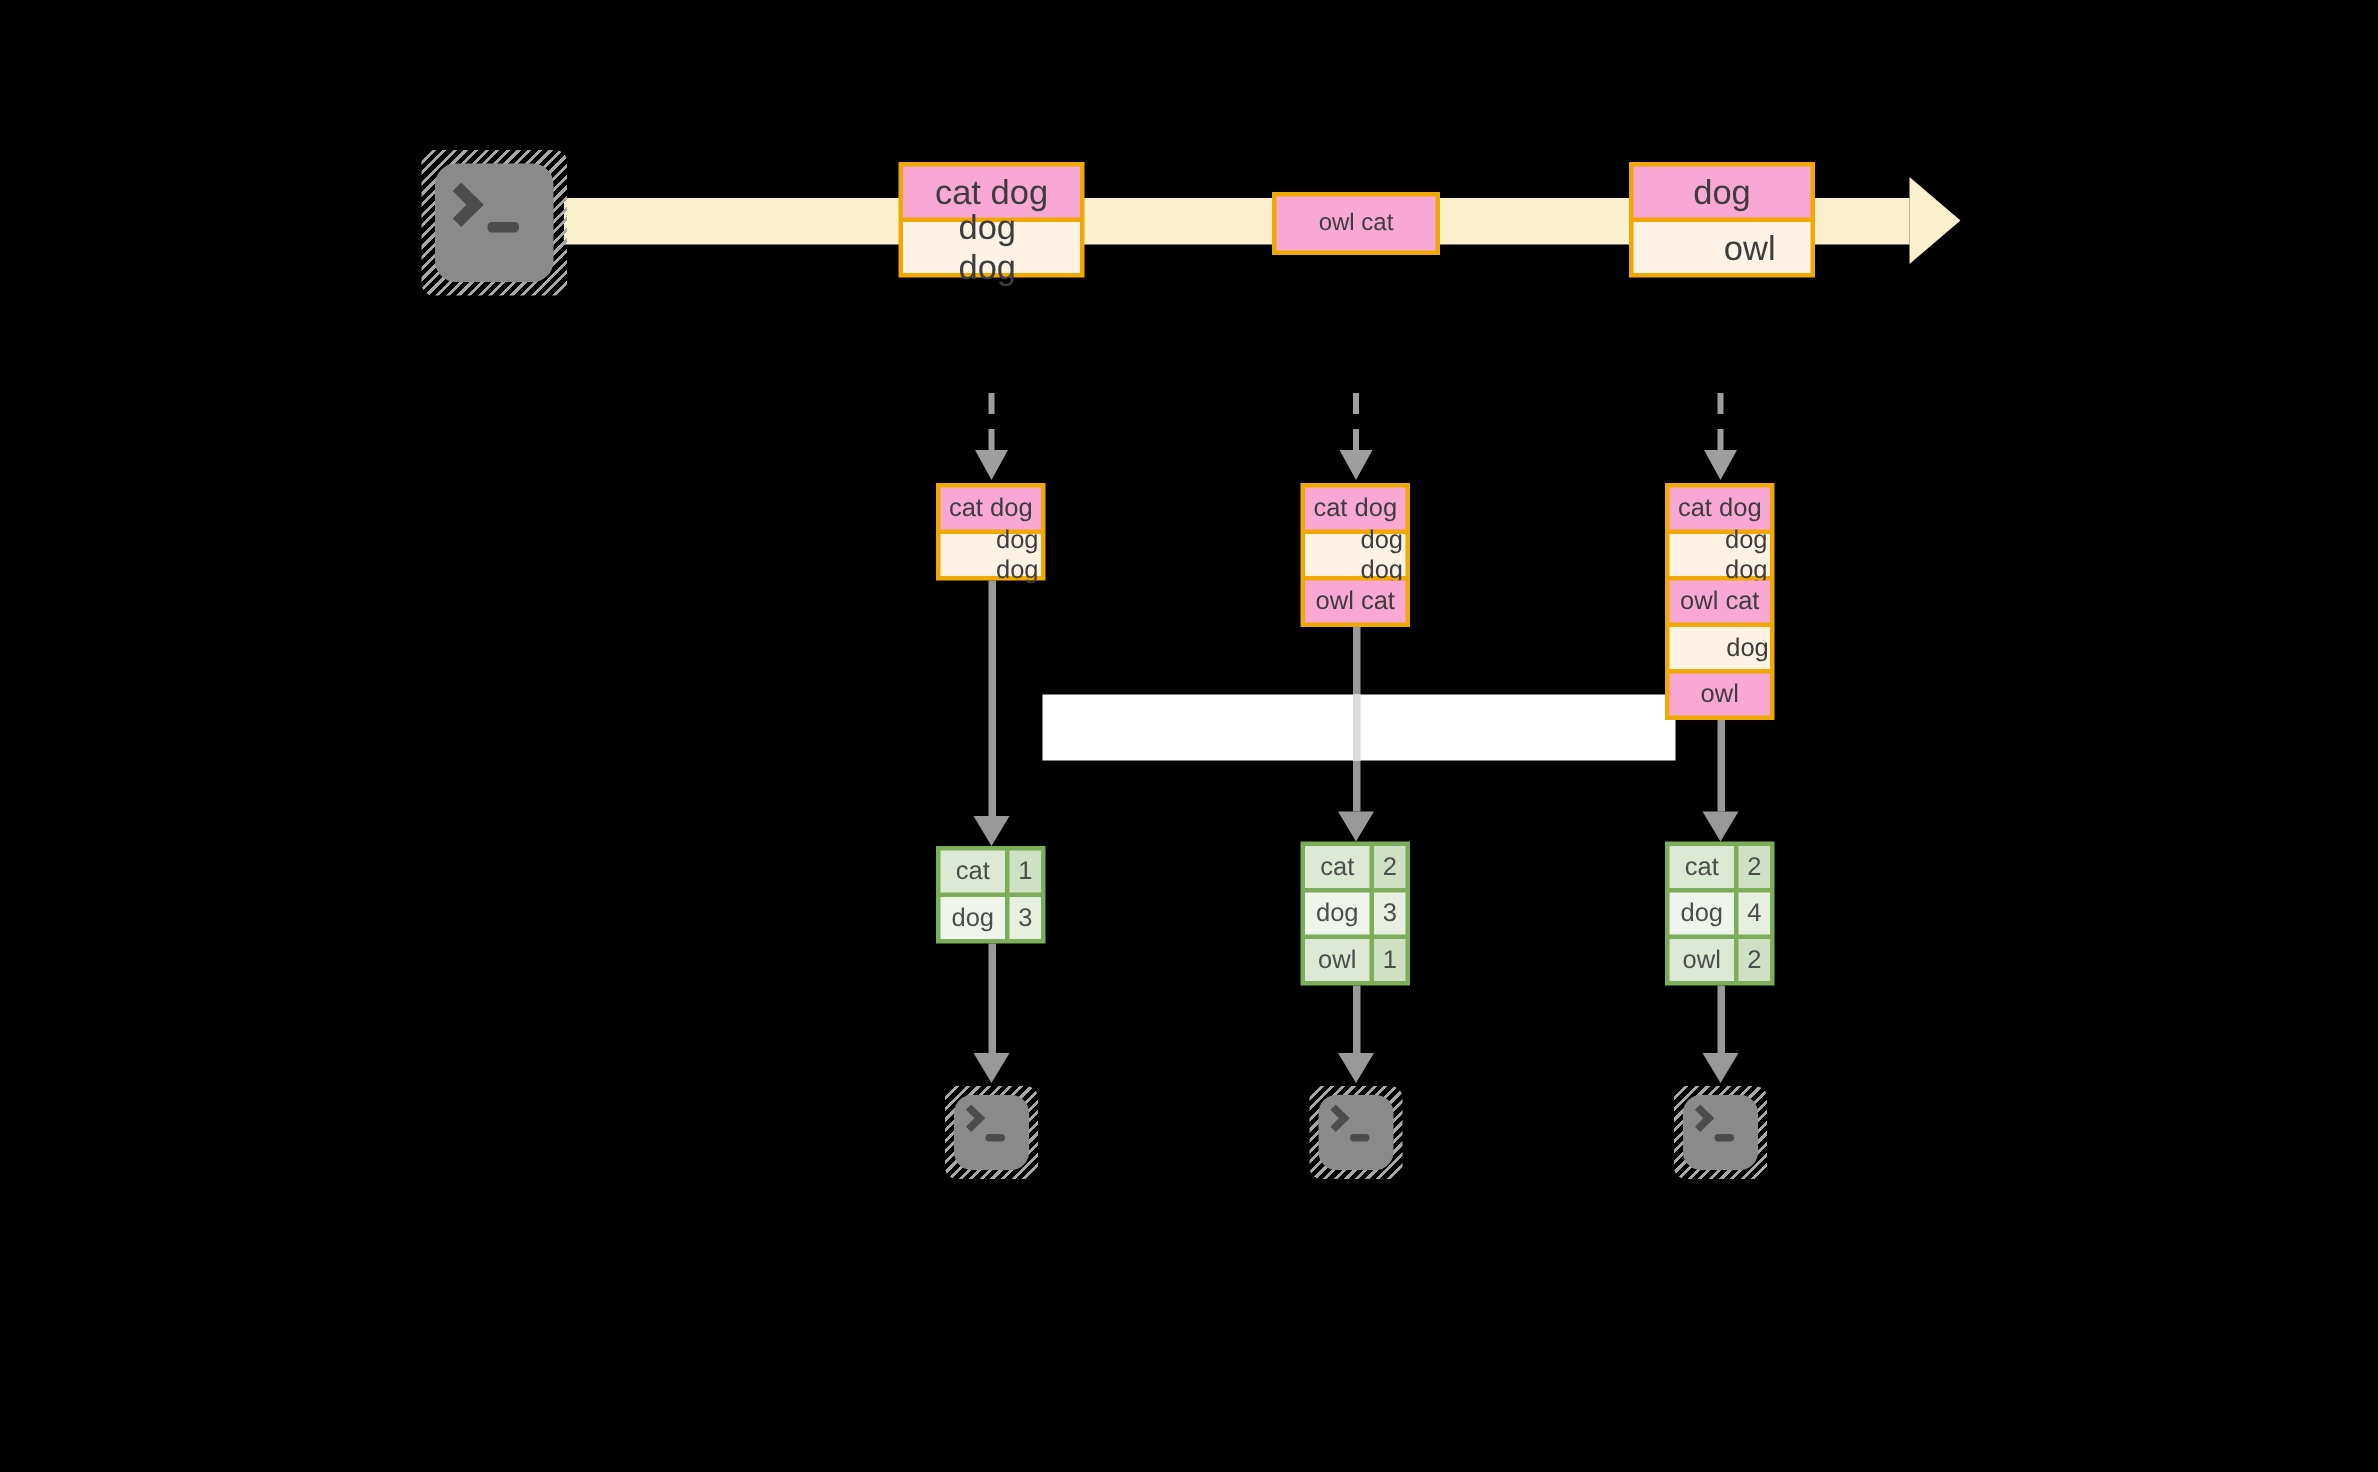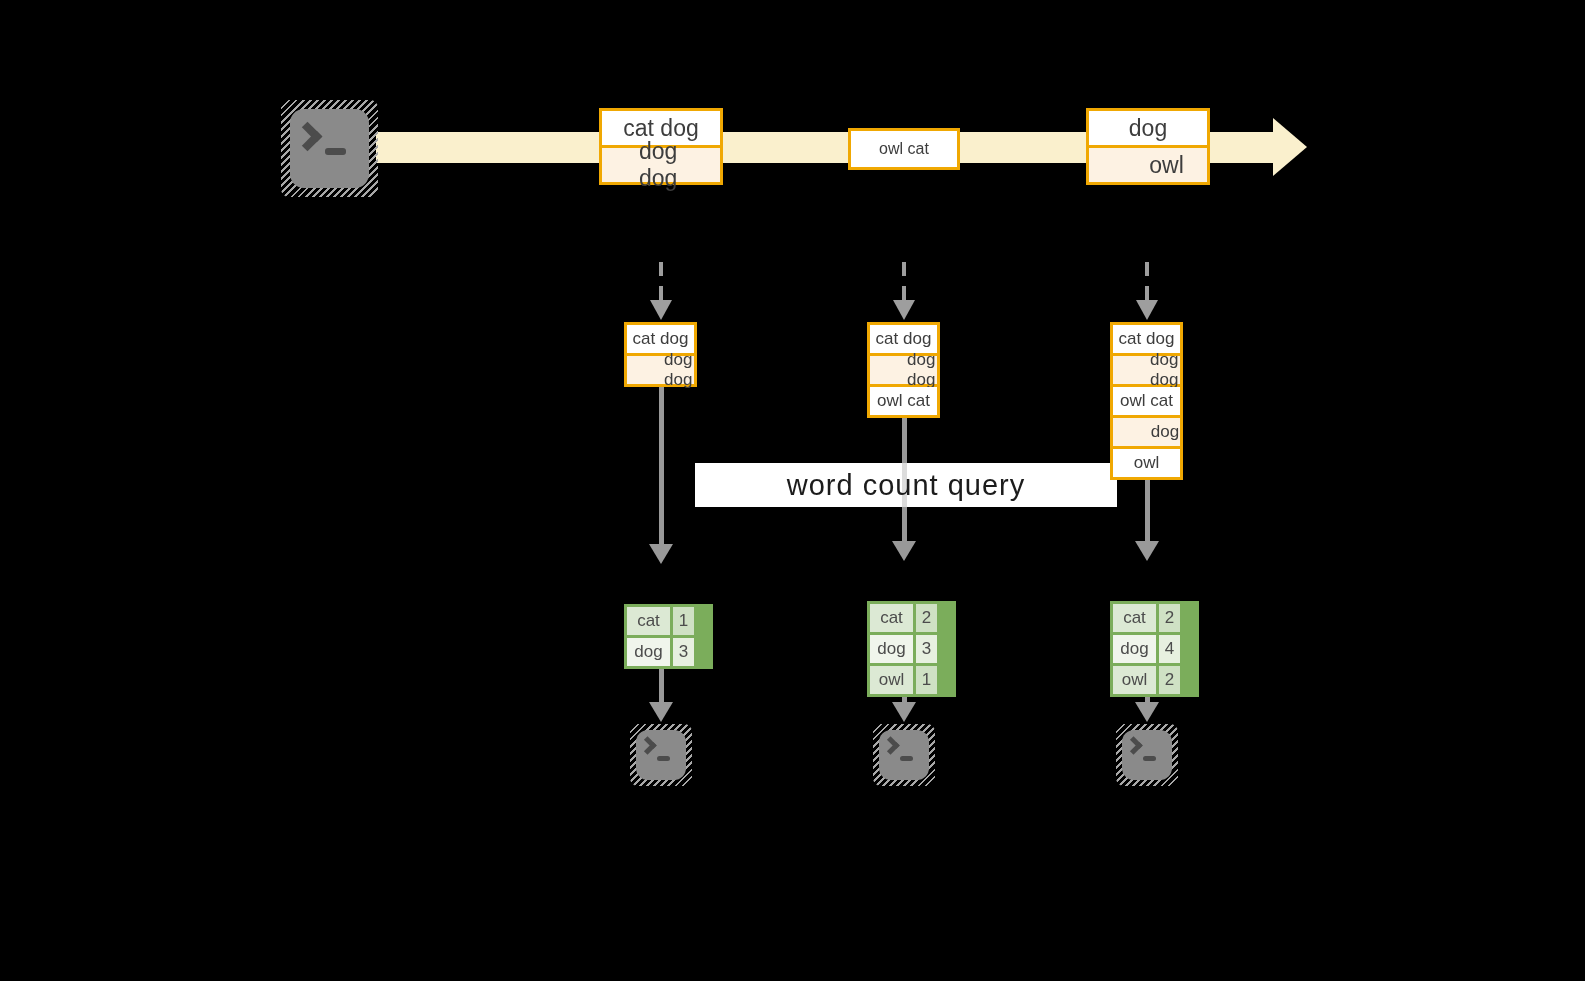--- a/index.html
+++ b/index.html
@@ -24,32 +24,32 @@
   .term-sm  .chev{left:11px;top:15px;width:8px;height:8px;
                   border-top:5px solid #4C4C4C;border-right:5px solid #4C4C4C;}
   .cursor{position:absolute;background:#4C4C4C;border-radius:3px;}
   .term-big .cursor{left:44px;top:48px;width:21px;height:7px;}
   .term-sm  .cursor{left:27px;top:32px;width:13px;height:5px;}
 
   
   .abox{position:absolute;background:#F0A802;display:grid;gap:3px;padding:3px;
         box-sizing:border-box;z-index:4;}
   .arow{display:flex;align-items:center;justify-content:center;color:#3D3D3D;}
-  .fill-a{background:#ffffff;}
+  .fill-a{background:#f9a8d4;}
   .fill-b{background:#FDF2E3;padding-left:37px;}
   .batch .arow{font-size:23px;}
   .batch{width:124px;grid-auto-rows:34px;}
   .batch-single{width:112px;grid-auto-rows:36px;}
   .state{width:73px;grid-auto-rows:28px;}
   .state .arow{font-size:17px;}
 
   
   .gtable{position:absolute;background:#7BAD5B;display:grid;gap:3px;padding:3px;
-          box-sizing:border-box;width:89px;grid-template-columns:43px 21px;
-          grid-auto-rows:28px;z-index:4;margin-top:40px;}
+          box-sizing:border-box;width:73px;grid-template-columns:43px 21px;
+          grid-auto-rows:28px;z-index:4;}
   .gcell{display:flex;align-items:center;justify-content:center;font-size:17px;color:#4C4C4C;}
   .gw-a{background:#DCE9D4;} .gn-a{background:#CFE1C4;}
   .gw-b{background:#F0F5EC;} .gn-b{background:#E7F0E0;}
 
   
   .dline{position:absolute;width:4px;z-index:2;
          background:repeating-linear-gradient(180deg,#9E9E9E 0 14px,transparent 14px 24px);}
   .dhead{position:absolute;width:0;height:0;z-index:2;
          border-left:11px solid transparent;border-right:11px solid transparent;
          border-top:20px solid #9E9E9E;}
@@ -110,21 +110,20 @@
   <div class="abox state" style="left:1110px;top:322px;">
     <div class="arow fill-a">cat dog</div>
     <div class="arow fill-b">dog dog</div>
     <div class="arow fill-a">owl cat</div>
     <div class="arow fill-b">dog</div>
     <div class="arow fill-a">owl</div>
   </div>
 
   <div class="qbox"></div>
   <div class="qline"></div>
-  <div class="qtext">word count query</div>
 
   <div class="sline" style="left:659px;top:387px;height:157px;"></div>
   <div class="shead" style="left:649px;top:544px;"></div>
   <div class="sline" style="left:902px;top:418px;height:123px;"></div>
   <div class="shead" style="left:892px;top:541px;"></div>
   <div class="sline" style="left:1145px;top:480px;height:61px;"></div>
   <div class="shead" style="left:1135px;top:541px;"></div>
 
   <div class="gtable" style="left:624px;top:564px;">
     <div class="gcell gw-a">cat</div>

